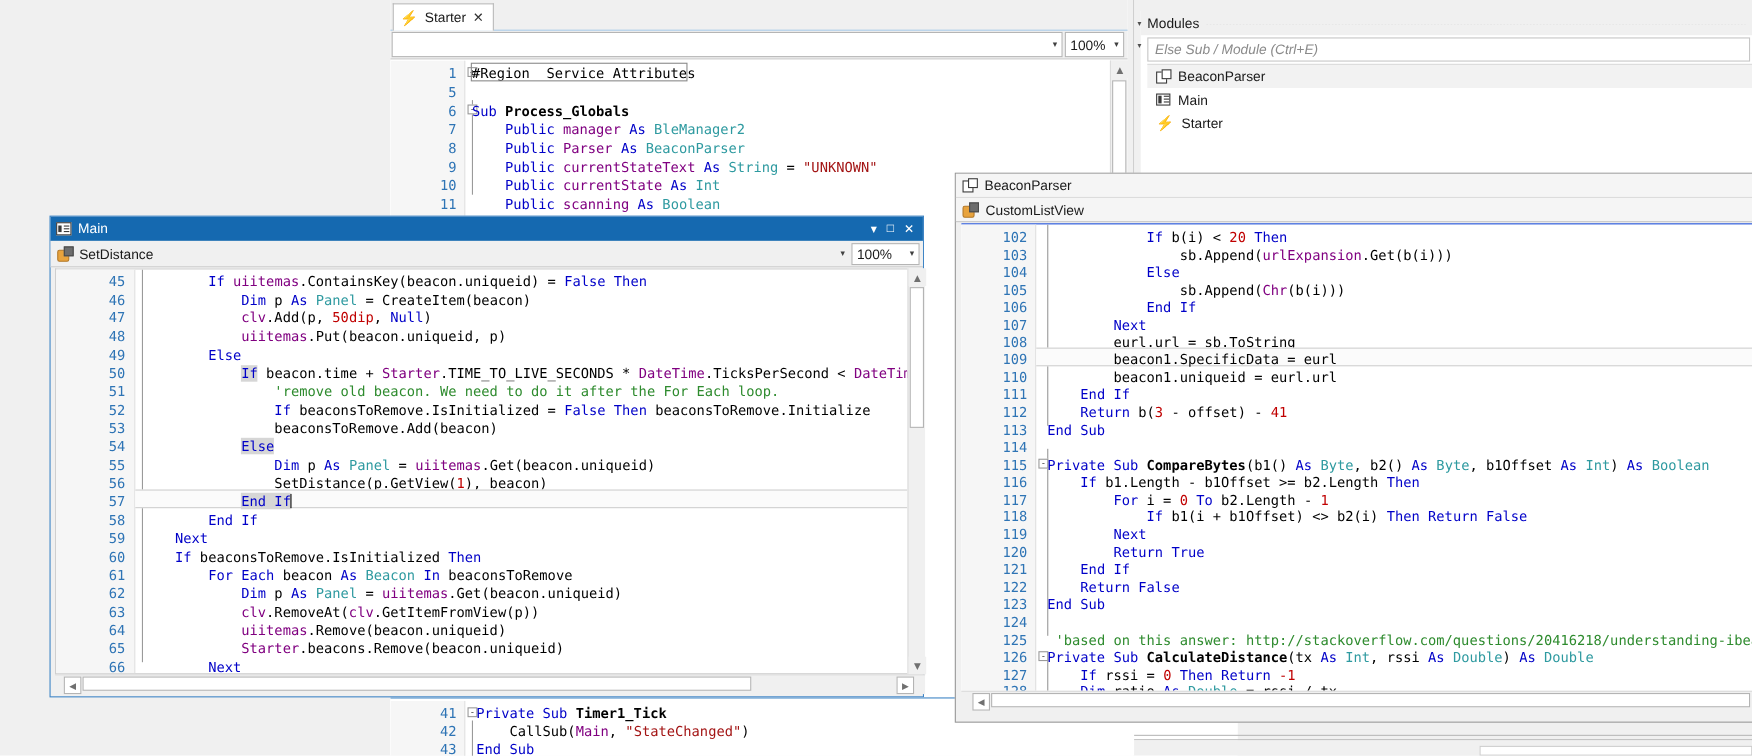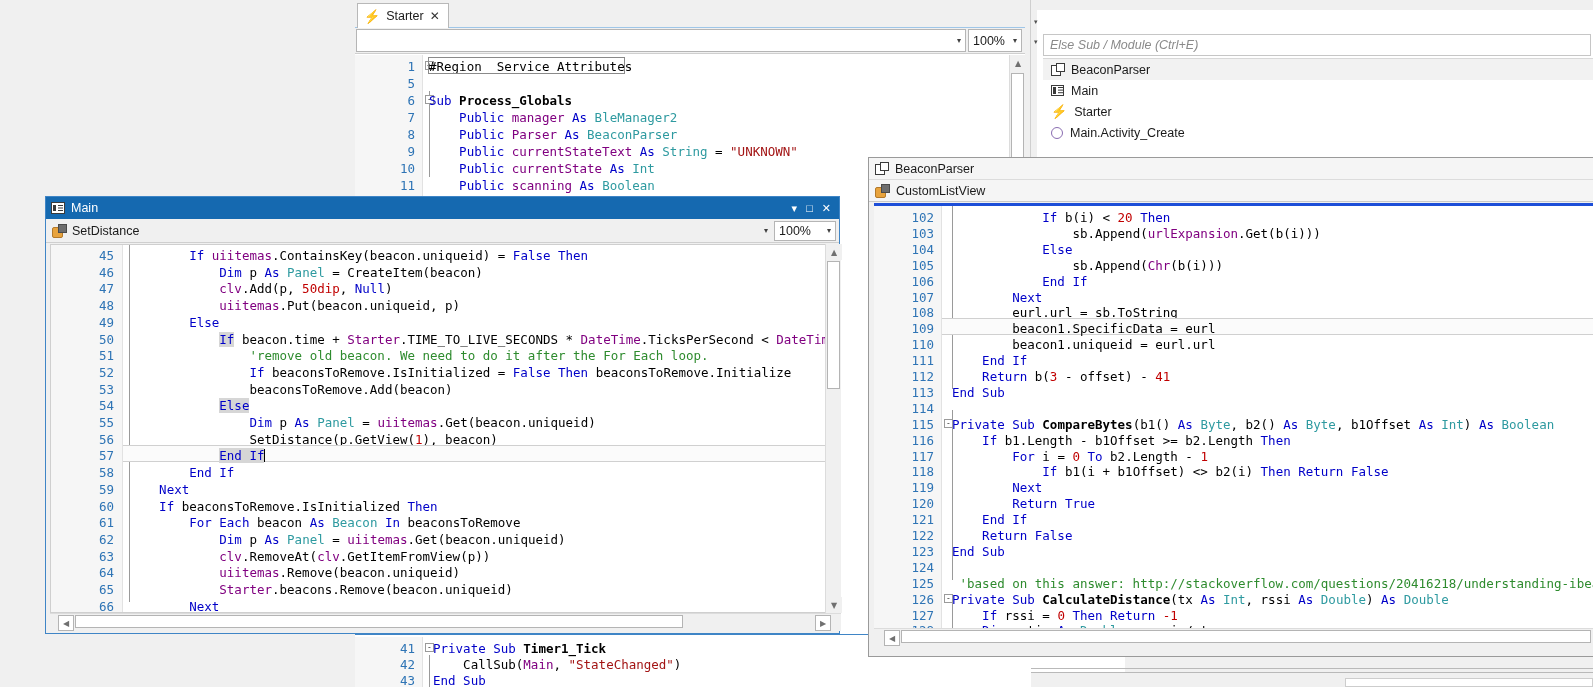--- a/index.html
+++ b/index.html
@@ -243,40 +243,40 @@
 
     <div class="sb-v" style="left:654px;top:55px;width:16px;height:130px;">
       <div class="sb-btn" style="left:0;top:0;">▲</div>
       <div class="sb-thumb-v" style="top:18px;height:108px;"></div>
     </div>
   </div>
 
   <div class="vline" style="left:1030px;top:0;width:1px;height:687px;"></div>
   <div style="position:absolute;left:1031px;top:0;width:562px;height:170px;background:#f0f0f0;"></div>
   <div id="modules-panel">
+    <div id="modules-header">
+      <span>Modules</span>
+      <span id="modules-dots"></span>
+    </div>
     <div id="modules-find">
       <span>Else Sub / Module (Ctrl+E)</span>
     </div>
     <div id="modules-list">
         <div class="mod-item selected">
           <span class="ico ico-module"></span>
           <span>BeaconParser</span>
         </div>
         <div class="mod-item">
           <span class="ico ico-grid"></span>
           <span>Main</span>
         </div>
         <div class="mod-item">
           <span class="ico ico-bolt">⚡</span>
           <span>Starter</span>
         </div>
-        <div class="mod-item">
-          <span class="ico ico-circle"></span>
-          <span>Main.Activity_Create</span>
-        </div>
       </div>
   </div>
 
   <div style="position:absolute;left:1034px;top:18px;color:#505050;font-size:7px;">▾</div>
   <div style="position:absolute;left:1034px;top:38px;color:#505050;font-size:7px;">▾</div>
 
   <div id="bottom-editor">
     <div class="code-area" style="left:0;top:2px;width:770px;height:51px;">
       <div class="gutter" style="width:68px;"></div>
       <div class="indentbar" style="left:74px;top:18px;height:34px;"></div>
@@ -329,21 +329,21 @@
   <div id="bp-window">
     <div id="bp-titlebar">
       <span class="ico ico-module"></span>
       <span>BeaconParser</span>
     </div>
     <div id="bp-toolbar">
       <span class="ico ico-sub"></span>
       <span>CustomListView</span>
     </div>
 
-    <div class="code-area" id="bp-code" style="left:5px;top:45px;width:719px;height:425px;border-top:3px solid #1d4ed8;">
+    <div class="code-area" id="bp-code" style="left:5px;top:45px;width:719px;height:425px;border-top:1px solid #1d4ed8;">
       <div class="gutter" style="width:68px;"></div>
       <div class="indentbar" style="left:78px;top:0;height:183px;"></div>
       <div class="indentbar" style="left:78px;top:204px;height:170px;"></div>
       <div class="indentbar" style="left:78px;top:395px;height:30px;"></div>
       <div id="bp-lines"><div class="ln" style="top: 3px; right: 659px;">102</div><div class="codeline" style="top: 3px; left: 78px;">            <span class="kw">If</span> <span class="plain">b(i) &lt; </span><span class="num">20</span> <span class="kw">Then</span></div><div class="ln" style="top: 18.9px; right: 659px;">103</div><div class="codeline" style="top: 18.9px; left: 78px;">                <span class="plain">sb.Append(</span><span class="id">urlExpansion</span><span class="plain">.Get(b(i)))</span></div><div class="ln" style="top: 34.8px; right: 659px;">104</div><div class="codeline" style="top: 34.8px; left: 78px;">            <span class="kw">Else</span></div><div class="ln" style="top: 50.7px; right: 659px;">105</div><div class="codeline" style="top: 50.7px; left: 78px;">                <span class="plain">sb.Append(</span><span class="id">Chr</span><span class="plain">(b(i)))</span></div><div class="ln" style="top: 66.6px; right: 659px;">106</div><div class="codeline" style="top: 66.6px; left: 78px;">            <span class="kw">End If</span></div><div class="ln" style="top: 82.5px; right: 659px;">107</div><div class="codeline" style="top: 82.5px; left: 78px;">        <span class="kw">Next</span></div><div class="ln" style="top: 98.4px; right: 659px;">108</div><div class="codeline" style="top: 98.4px; left: 78px;">        <span class="plain">eurl.url = sb.ToString</span></div><div class="currentline" style="top: 112.3px; left: 68px; right: 0px;"></div><div class="ln" style="top: 114.3px; right: 659px;">109</div><div class="codeline" style="top: 114.3px; left: 78px;">        <span class="plain">beacon1.SpecificData = eurl</span></div><div class="ln" style="top: 130.2px; right: 659px;">110</div><div class="codeline" style="top: 130.2px; left: 78px;">        <span class="plain">beacon1.uniqueid = eurl.url</span></div><div class="ln" style="top: 146.1px; right: 659px;">111</div><div class="codeline" style="top: 146.1px; left: 78px;">    <span class="kw">End If</span></div><div class="ln" style="top: 162px; right: 659px;">112</div><div class="codeline" style="top: 162px; left: 78px;">    <span class="kw">Return</span> <span class="plain">b(</span><span class="num">3</span><span class="plain"> - offset) - </span><span class="num">41</span></div><div class="ln" style="top: 177.9px; right: 659px;">113</div><div class="codeline" style="top: 177.9px; left: 78px;"><span class="kw">End Sub</span></div><div class="ln" style="top: 193.8px; right: 659px;">114</div><div class="codeline" style="top: 193.8px; left: 78px;"></div><div class="ln" style="top: 209.7px; right: 659px;">115</div><div class="fold" style="left: 70px; top: 212.7px;">-</div><div class="codeline" style="top: 209.7px; left: 78px;"><span class="kw">Private Sub</span> <span class="fn">CompareBytes</span><span class="plain">(b1() </span><span class="kw">As</span> <span class="typ">Byte</span><span class="plain">, b2() </span><span class="kw">As</span> <span class="typ">Byte</span><span class="plain">, b1Offset </span><span class="kw">As</span> <span class="typ">Int</span><span class="plain">) </span><span class="kw">As</span> <span class="typ">Boolean</span></div><div class="ln" style="top: 225.6px; right: 659px;">116</div><div class="codeline" style="top: 225.6px; left: 78px;">    <span class="kw">If</span> <span class="plain">b1.Length - b1Offset &gt;= b2.Length </span><span class="kw">Then</span></div><div class="ln" style="top: 241.5px; right: 659px;">117</div><div class="codeline" style="top: 241.5px; left: 78px;">        <span class="kw">For</span> <span class="plain">i = </span><span class="num">0</span> <span class="kw">To</span> <span class="plain">b2.Length - </span><span class="num">1</span></div><div class="ln" style="top: 257.4px; right: 659px;">118</div><div class="codeline" style="top: 257.4px; left: 78px;">            <span class="kw">If</span> <span class="plain">b1(i + b1Offset) &lt;&gt; b2(i) </span><span class="kw">Then</span> <span class="kw">Return</span> <span class="kw">False</span></div><div class="ln" style="top: 273.3px; right: 659px;">119</div><div class="codeline" style="top: 273.3px; left: 78px;">        <span class="kw">Next</span></div><div class="ln" style="top: 289.2px; right: 659px;">120</div><div class="codeline" style="top: 289.2px; left: 78px;">        <span class="kw">Return</span> <span class="kw">True</span></div><div class="ln" style="top: 305.1px; right: 659px;">121</div><div class="codeline" style="top: 305.1px; left: 78px;">    <span class="kw">End If</span></div><div class="ln" style="top: 321px; right: 659px;">122</div><div class="codeline" style="top: 321px; left: 78px;">    <span class="kw">Return</span> <span class="kw">False</span></div><div class="ln" style="top: 336.9px; right: 659px;">123</div><div class="codeline" style="top: 336.9px; left: 78px;"><span class="kw">End Sub</span></div><div class="ln" style="top: 352.8px; right: 659px;">124</div><div class="codeline" style="top: 352.8px; left: 78px;"></div><div class="ln" style="top: 368.7px; right: 659px;">125</div><div class="codeline" style="top: 368.7px; left: 78px;"> <span class="cmt">'based on this answer: http://stackoverflow.com/questions/20416218/understanding-ibeacon-d</span></div><div class="ln" style="top: 384.6px; right: 659px;">126</div><div class="fold" style="left: 70px; top: 387.6px;">-</div><div class="codeline" style="top: 384.6px; left: 78px;"><span class="kw">Private Sub</span> <span class="fn">CalculateDistance</span><span class="plain">(tx </span><span class="kw">As</span> <span class="typ">Int</span><span class="plain">, rssi </span><span class="kw">As</span> <span class="typ">Double</span><span class="plain">) </span><span class="kw">As</span> <span class="typ">Double</span></div><div class="ln" style="top: 400.5px; right: 659px;">127</div><div class="codeline" style="top: 400.5px; left: 78px;">    <span class="kw">If</span> <span class="plain">rssi = </span><span class="num">0</span> <span class="kw">Then</span> <span class="kw">Return</span> <span class="num">-1</span></div><div class="ln" style="top: 416.4px; right: 659px;">128</div><div class="codeline" style="top: 416.4px; left: 78px;">    <span class="kw">Dim</span> <span class="plain">ratio </span><span class="kw">As</span> <span class="typ">Double</span> <span class="plain">= rssi / tx</span></div></div>
     </div>
 
     <div class="sb-h" style="left:5px;top:470px;width:719px;height:18px;">
       <div class="sb-btn" style="left:10px;top:1px;border:1px solid #b4b4b4;background:#fff;">◀</div>
       <div class="sb-thumb-h" style="left:27px;width:690px;"></div>

